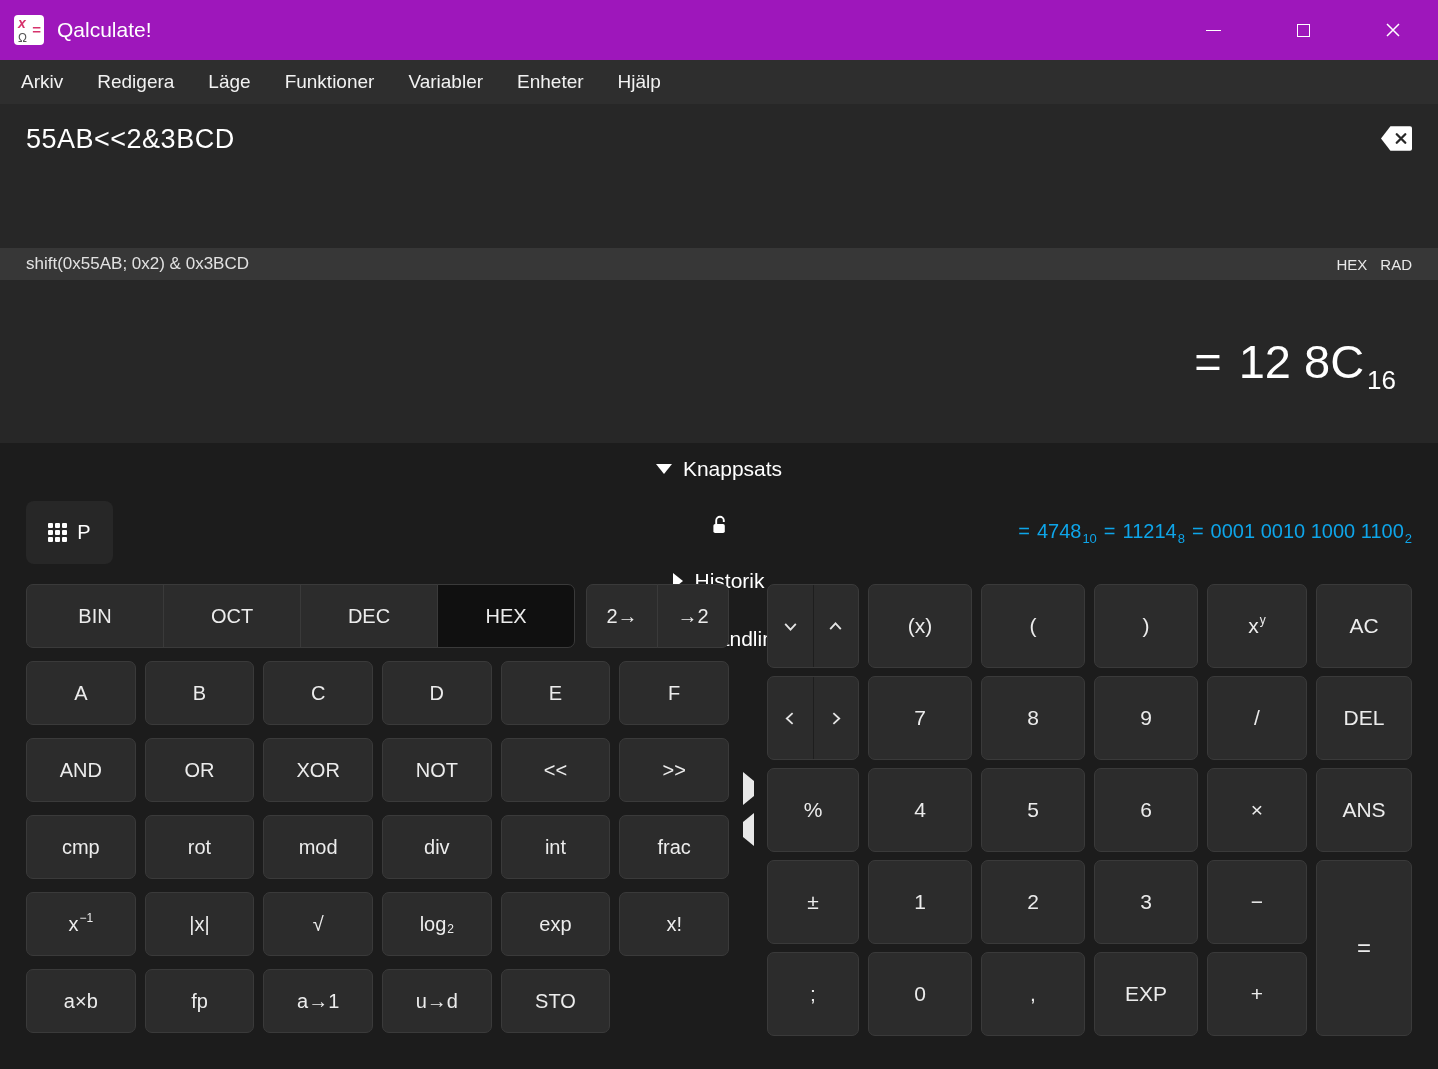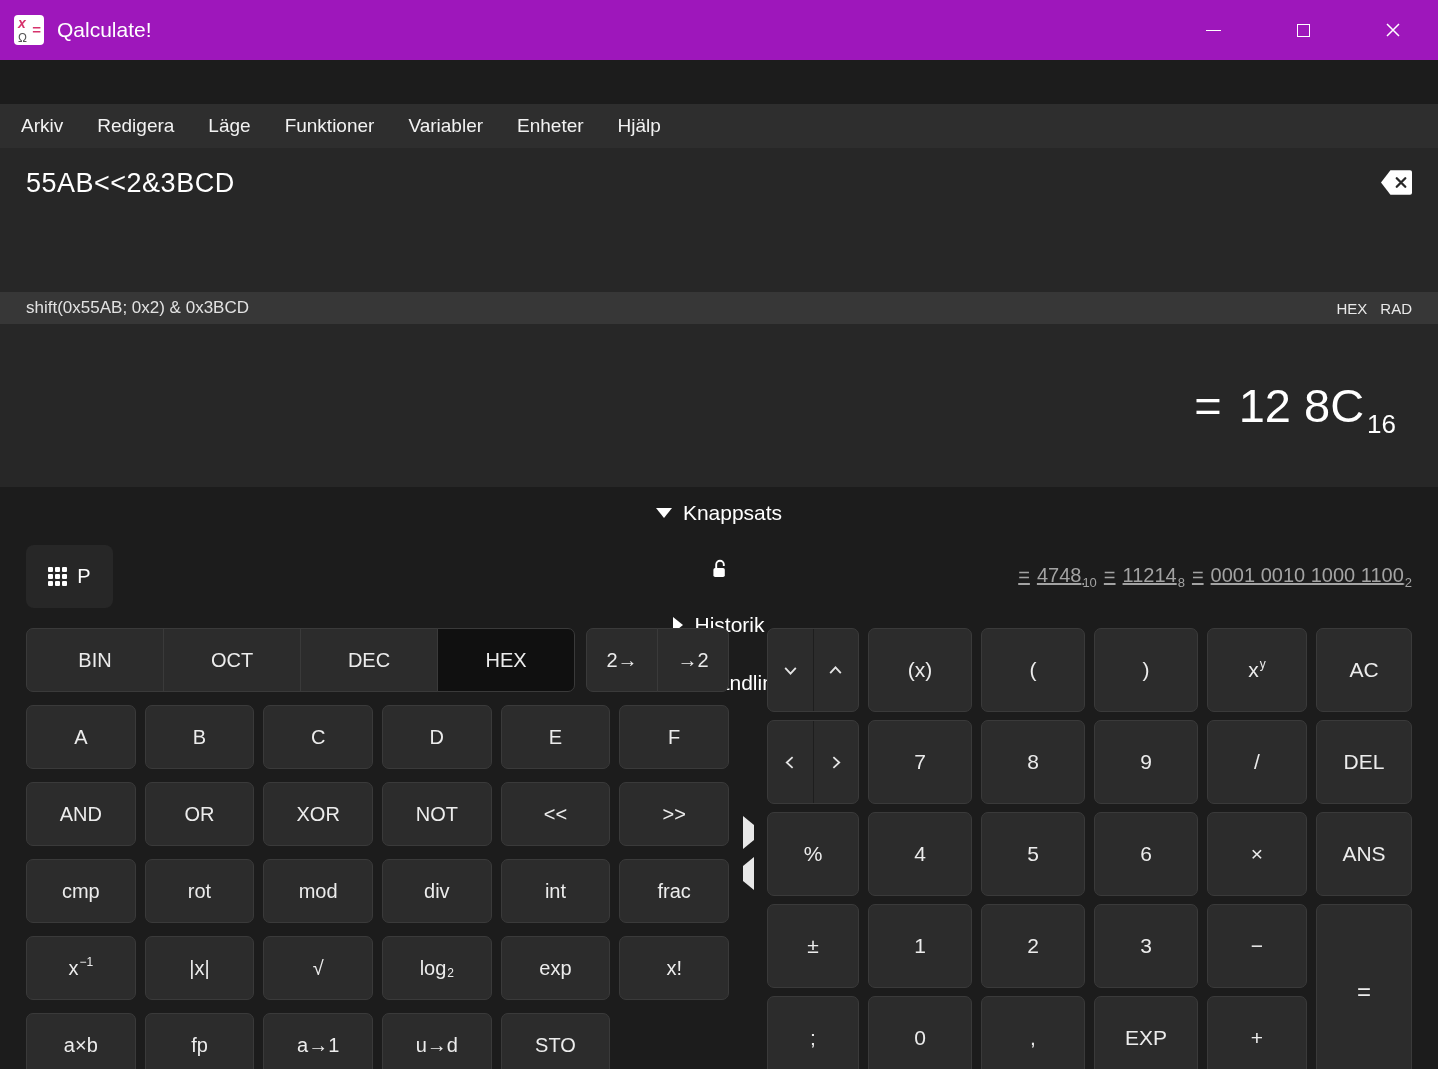--- a/index.html
+++ b/index.html
@@ -16,21 +16,21 @@
   .ai-omega { position:absolute; left:4px; bottom:0; color:#555; font-size:12px; }
   .ai-eq { position:absolute; right:3px; top:6px; color:var(--brand,#d6336c); font-size:15px; font-weight:bold; }
   .win-title { font-size:21px; }
   .win-controls { margin-left:auto; display:flex; height:100%; }
   .win-btn { width:90px; height:100%; background:transparent; border:none; display:flex;
     align-items:center; justify-content:center; cursor:pointer; }
   .min-glyph { width:15px; border-top:1.6px solid #fff; display:block; }
   .max-glyph { width:13px; height:13px; border:1.5px solid #fff; display:block; }
 
   
-  .menubar { height:44px; background:#2e2e2e; display:flex; align-items:stretch; padding:8px 4px; flex:0 0 auto;margin-top:44px; }
+  .menubar { height:44px; background:#2e2e2e; display:flex; align-items:stretch; padding:8px 4px; flex:0 0 auto; }
   .menu-item { padding:0 17px; font-size:19px; color:#f2f2f2; background:none; border:none;
     display:flex; align-items:center; cursor:pointer; font-family:inherit; }
 
   
   .expression-area { height:144px; background:#272727; display:flex; padding:20px 26px; flex:0 0 auto;gap:23px; }
   .expression-text { flex:1; font-size:27px; letter-spacing:0.5px; }
   .backspace-btn { background:none; border:none; align-self:flex-start; margin-top:2px; cursor:pointer; }
 
   
   .parse-bar { height:32px; background:#373737; display:flex; align-items:center; padding:0 26px;
@@ -56,21 +56,21 @@
   .tri-right-sm { width:0; height:0; border-top:8px solid transparent; border-bottom:8px solid transparent;
     border-left:10px solid #fff; }
   .lock-btn { background:none; border:none; cursor:pointer; margin-left:2px; display:flex; align-items:center; }
 
   .prog-row { display:flex; align-items:center; margin-top:14px; height:63px; }
   .prog-btn { width:87px; height:63px; background:#272727; border:none; border-radius:8px;
     display:flex; align-items:center; justify-content:center; gap:10px; color:#fff;
     font-size:20px; cursor:pointer; font-family:inherit; }
   .grid-icon { display:grid; grid-template-columns:repeat(3,5px); grid-auto-rows:5px; gap:2px; }
   .grid-icon span { background:#fff; border-radius:1px; }
-  .conversions { flex:1; text-align:right; font-size:20px; color:#a3a3a3;text-decoration:underline; }
+  .conversions { flex:1; text-align:right; font-size:20px; color:#0ea5e9; }
   .conv-eq { margin:0 7px; }
   .conv-base { font-size:13px; vertical-align:-5px; margin-left:1px; }
 
   
   .keypads { display:flex; margin-top:20px; align-items:flex-start; }
   .left-keypad { width:703px; display:grid; grid-template-columns:repeat(6,1fr);
     column-gap:9px; row-gap:13px; grid-auto-rows:64px; }
   .top-row { grid-column:1/7; display:flex; gap:11px; }
   .joined { display:flex; }
   .joined.base-group { flex:3.84; }

